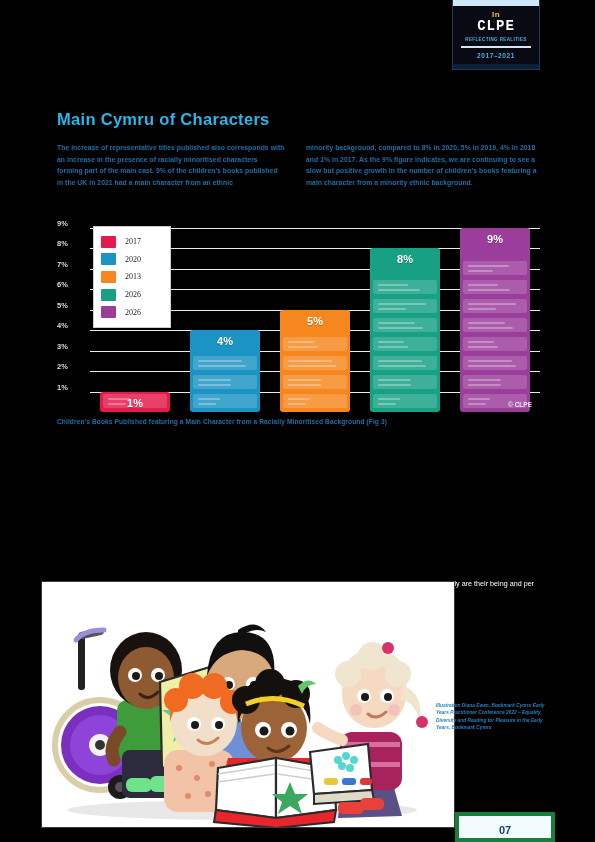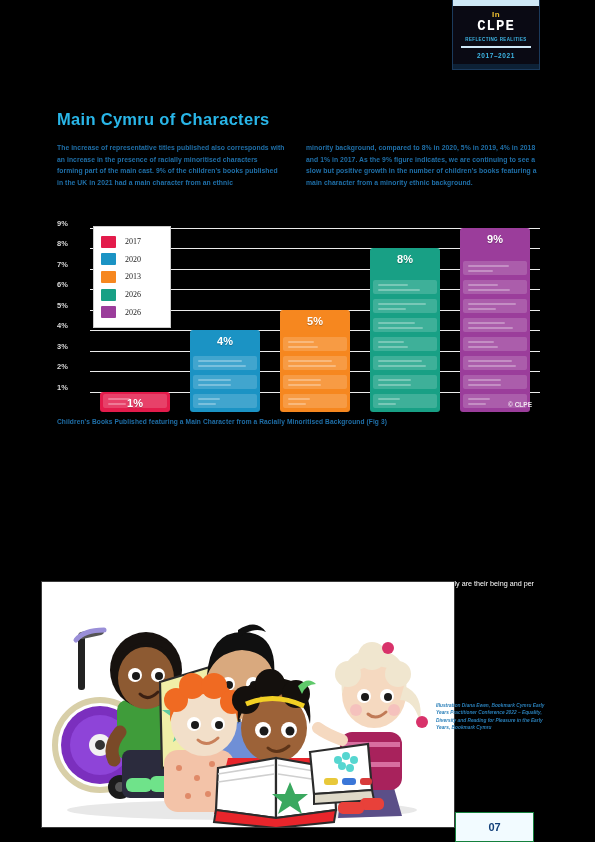--- a/index.html
+++ b/index.html
@@ -272,24 +272,24 @@
     font-style: italic;
     font-weight: bold;
     color: #2a7fb8;
   }
 
   
   .page-num-block {
     position: absolute;
     left: 455px;
     top: 812px;
-    width: 79px;
+    width: 100px;
     height: 30px;
     background: #f2fbff;
-    border: 1px solid #15803d;
+    border: 4px solid #15803d;
     box-sizing: border-box;
   }
   .page-num {
     position: absolute;
     left: 0; right: 0;
     top: 8px;
     text-align: center;
     font-size: 11px;
     font-weight: bold;
     color: #13407a;

